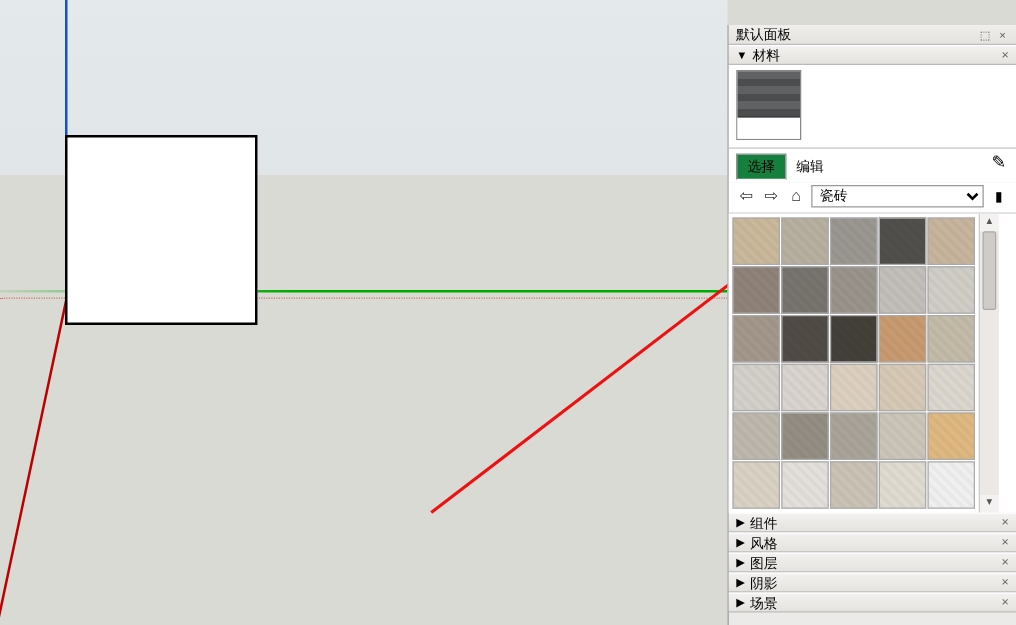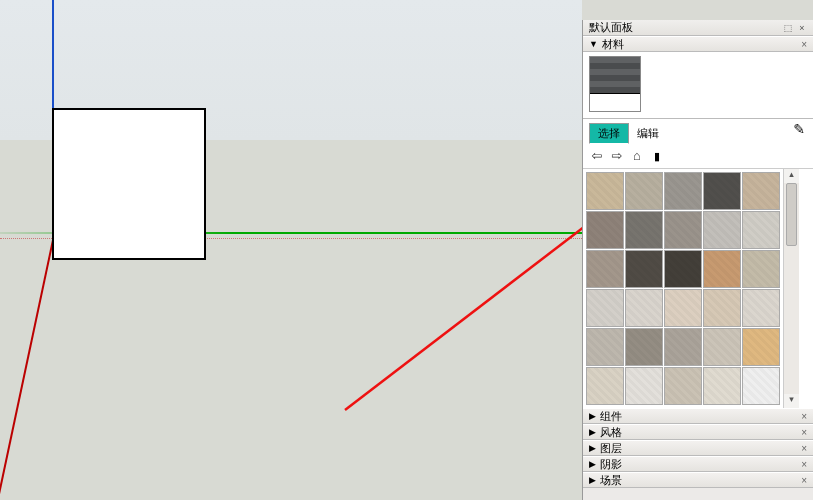--- a/index.html
+++ b/index.html
@@ -32,21 +32,21 @@
 .mat-row1 { display: flex; gap: 4px; align-items: flex-start; }
 .swatch-big { width: 52px; height: 56px; border: 1px solid #888; display: flex; flex-direction: column; }
 .swatch-big .top { flex: 1; background: repeating-linear-gradient(0deg,#4a4c4e 0 6px,#5f6163 6px 12px); }
 .swatch-big .bot { height: 18px; background: #fff; border-top: 1px solid #000; }
 .mat-name { flex: 1; height: 16px; border: 1px solid #7a9; font-size: 11px; padding: 0 3px; }
 .mat-btn { width: 24px; height: 24px; border: 3px solid #e11; background: #eee; display: flex; align-items: center; justify-content: center; font-size: 14px; cursor: pointer; }
 .mat-btn2 { width: 18px; height: 18px; border: 1px solid #888; background: #eee; margin-top: 4px; font-size: 10px; text-align: center; line-height: 16px; cursor: pointer; }
 
 .tabs-row { padding: 4px 6px 2px 6px; display: flex; align-items: center; background: #fff; }
 .tab { font-size: 11px; padding: 2px 8px; cursor: pointer; }
-.tab.active { border: 1px solid #999; border-bottom: 1px solid #fff; background: #14b8a6; }
+.tab.active { border: 1px solid #999; border-bottom: 1px solid #fff; background: #15803d; }
 
 .tool-row { padding: 2px 6px 4px 6px; display: flex; align-items: center; gap: 4px; background: #fff; border-bottom: 1px solid #ccc; }
 .ico-btn { width: 16px; height: 16px; border: none; background: transparent; font-size: 13px; line-height: 14px; text-align: center; cursor: pointer; color: #333; }
 .cat-select { flex: 1; height: 18px; border: 1px solid #999; font-size: 11px; padding: 0 2px; background: #fff; }
 .fold-ico { width: 16px; height: 16px; display: flex; align-items: center; justify-content: center; }
 
 .grid-wrap { display: flex; background: #fff; }
 .mat-grid { display: grid; grid-template-columns: repeat(5, 38px); grid-auto-rows: 38px; gap: 1px; padding: 3px; background: #fff; }
 .mat-cell { border: 1px solid #aaa; cursor: pointer; }
 .scrollbar { width: 16px; background: #f3f2f0; border-left: 1px solid #ccc; display: flex; flex-direction: column; }
@@ -105,20 +105,23 @@
   <div class="tabs-row">
     <span class="tab active">选择</span>
     <span class="tab">编辑</span>
     <span class="eyedrop">✎</span>
   </div>
 
   <div class="tool-row">
     <button class="ico-btn">⇦</button>
     <button class="ico-btn">⇨</button>
     <button class="ico-btn">⌂</button>
+    <select class="cat-select">
+      <option>瓷砖</option>
+    </select>
     <span class="fold-ico">▮</span>
   </div>
 
   <div class="grid-wrap">
     <div class="mat-grid" id="matgrid">
         <div class="mat-cell" style="background: repeating-linear-gradient(45deg, rgba(0, 0, 0, 0.03) 0px, rgba(0, 0, 0, 0.03) 3px, transparent 3px, transparent 6px) rgb(201, 184, 154);"></div>
         <div class="mat-cell" style="background: repeating-linear-gradient(45deg, rgba(0, 0, 0, 0.03) 0px, rgba(0, 0, 0, 0.03) 3px, transparent 3px, transparent 6px) rgb(183, 175, 159);"></div>
         <div class="mat-cell" style="background: repeating-linear-gradient(45deg, rgba(0, 0, 0, 0.03) 0px, rgba(0, 0, 0, 0.03) 3px, transparent 3px, transparent 6px) rgb(154, 150, 144);"></div>
         <div class="mat-cell" style="background: repeating-linear-gradient(45deg, rgba(0, 0, 0, 0.03) 0px, rgba(0, 0, 0, 0.03) 3px, transparent 3px, transparent 6px) rgb(81, 79, 76);"></div>
         <div class="mat-cell" style="background: repeating-linear-gradient(45deg, rgba(0, 0, 0, 0.03) 0px, rgba(0, 0, 0, 0.03) 3px, transparent 3px, transparent 6px) rgb(198, 180, 156);"></div>

